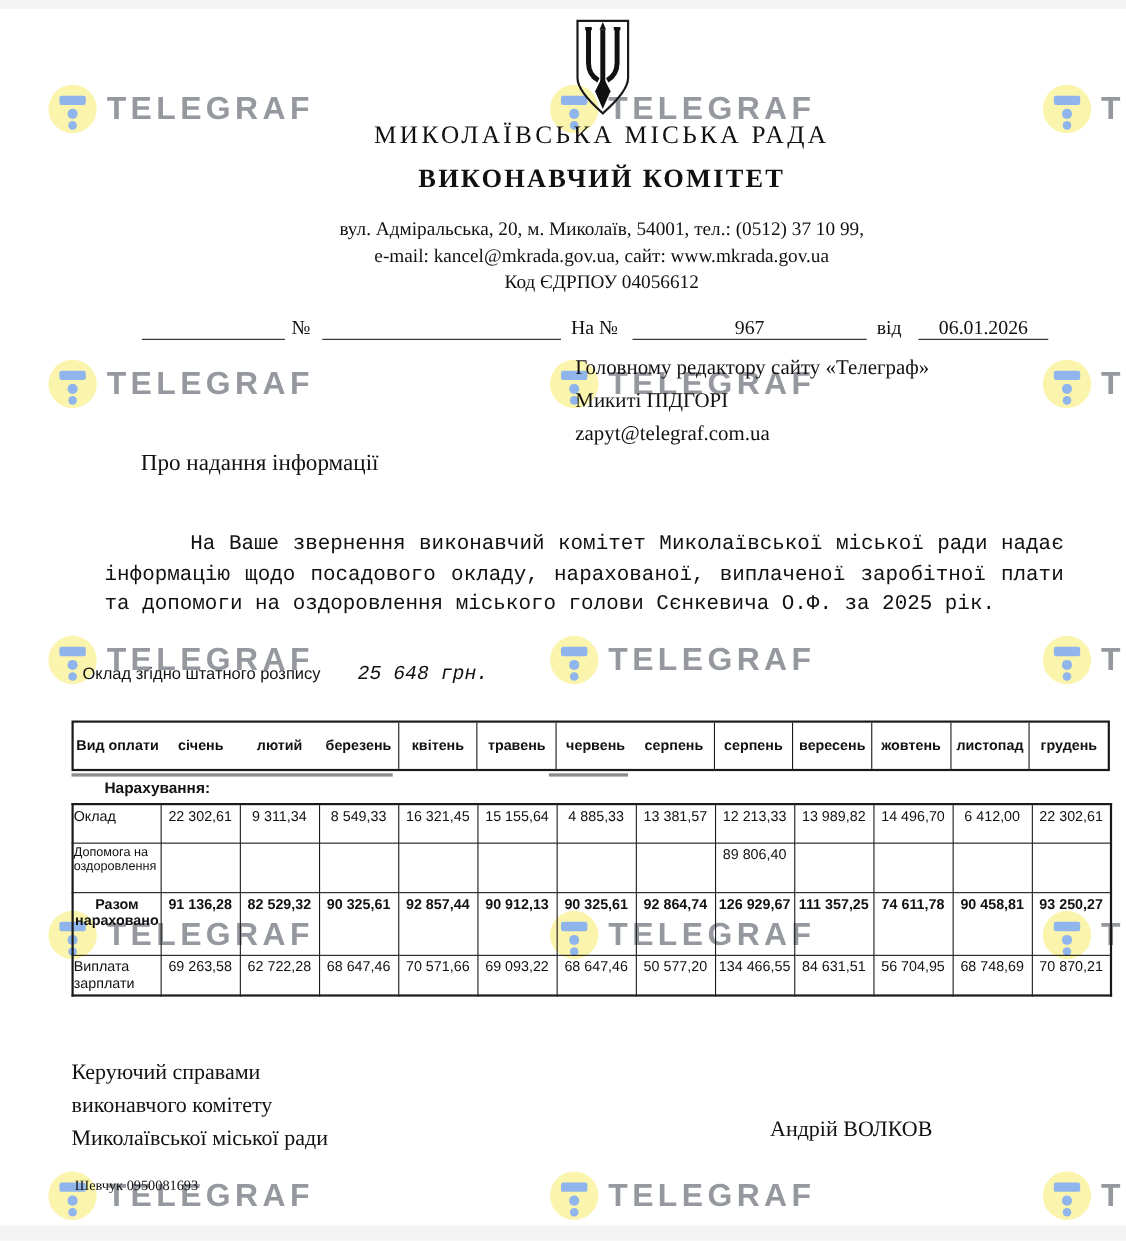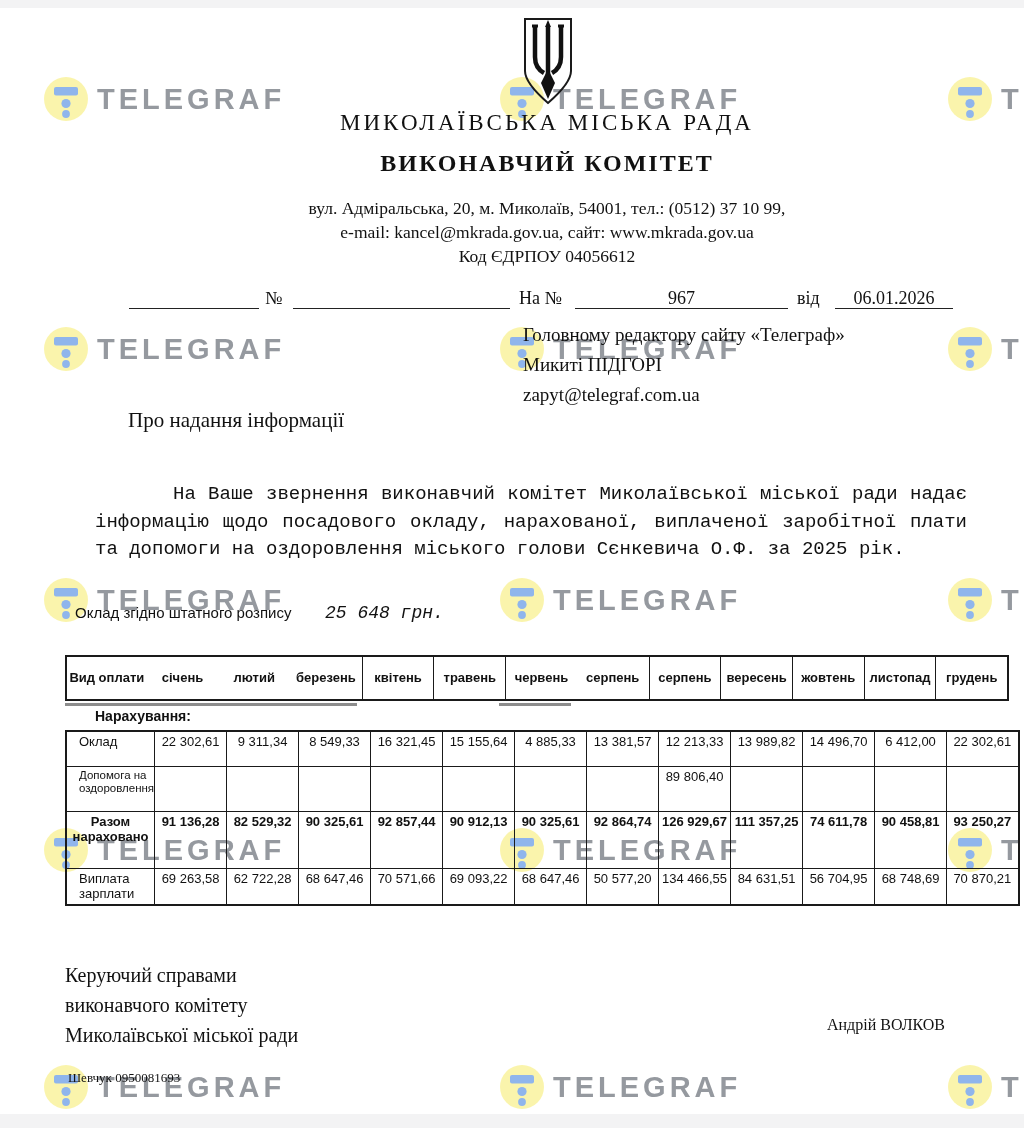--- a/index.html
+++ b/index.html
@@ -39,27 +39,27 @@
   .hc0{width:80px;} .hcm{width:72px;}
   .bl{border-left:1.5px solid #1a1a1a;}
   .useg{position:absolute;height:3px;background:#8d8d8d;z-index:1;}
   .sec-label{position:absolute;left:95px;top:708px;font-family:"Liberation Sans",sans-serif;
              font-weight:700;font-size:14px;z-index:1;}
   table.grid{position:absolute;left:65px;top:730px;border-collapse:collapse;table-layout:fixed;
              z-index:1;background:transparent;}
   table.grid td{border:1.5px solid #1a1a1a;vertical-align:top;text-align:center;
                 font-family:"Liberation Sans",sans-serif;font-size:13px;line-height:15px;
                 padding:2px 0 0 0;overflow:hidden;}
-  table.grid td.lbl{text-align:left;padding-left:12px;overflow-wrap:break-word;}
+  table.grid td.lbl{text-align:left;padding-left:0;overflow-wrap:break-word;}
   tr.r-dop td.lbl{font-size:11.5px;line-height:13px;}
   tr.r-tot td{font-weight:700;}
   tr.r-tot td.lbl{text-align:center;padding-left:0;}
   
   .sig{position:absolute;left:65px;top:960px;font-size:20px;line-height:30px;z-index:1;}
-  .sig-name{position:absolute;left:700px;top:1016px;width:245px;text-align:right;font-size:16px;z-index:1;}
+  .sig-name{position:absolute;left:700px;top:1016px;width:245px;text-align:left;font-size:20px;z-index:1;}
   .executor{position:absolute;left:68px;top:1070px;font-size:13px;z-index:1;}
 </style>
 </head>
 <body>
 
 <div class="page">
 
   <div class="edge-strip" style="top:0;height:8px;"></div>
   <div class="edge-strip" style="top:1114px;height:14px;"></div>
 

